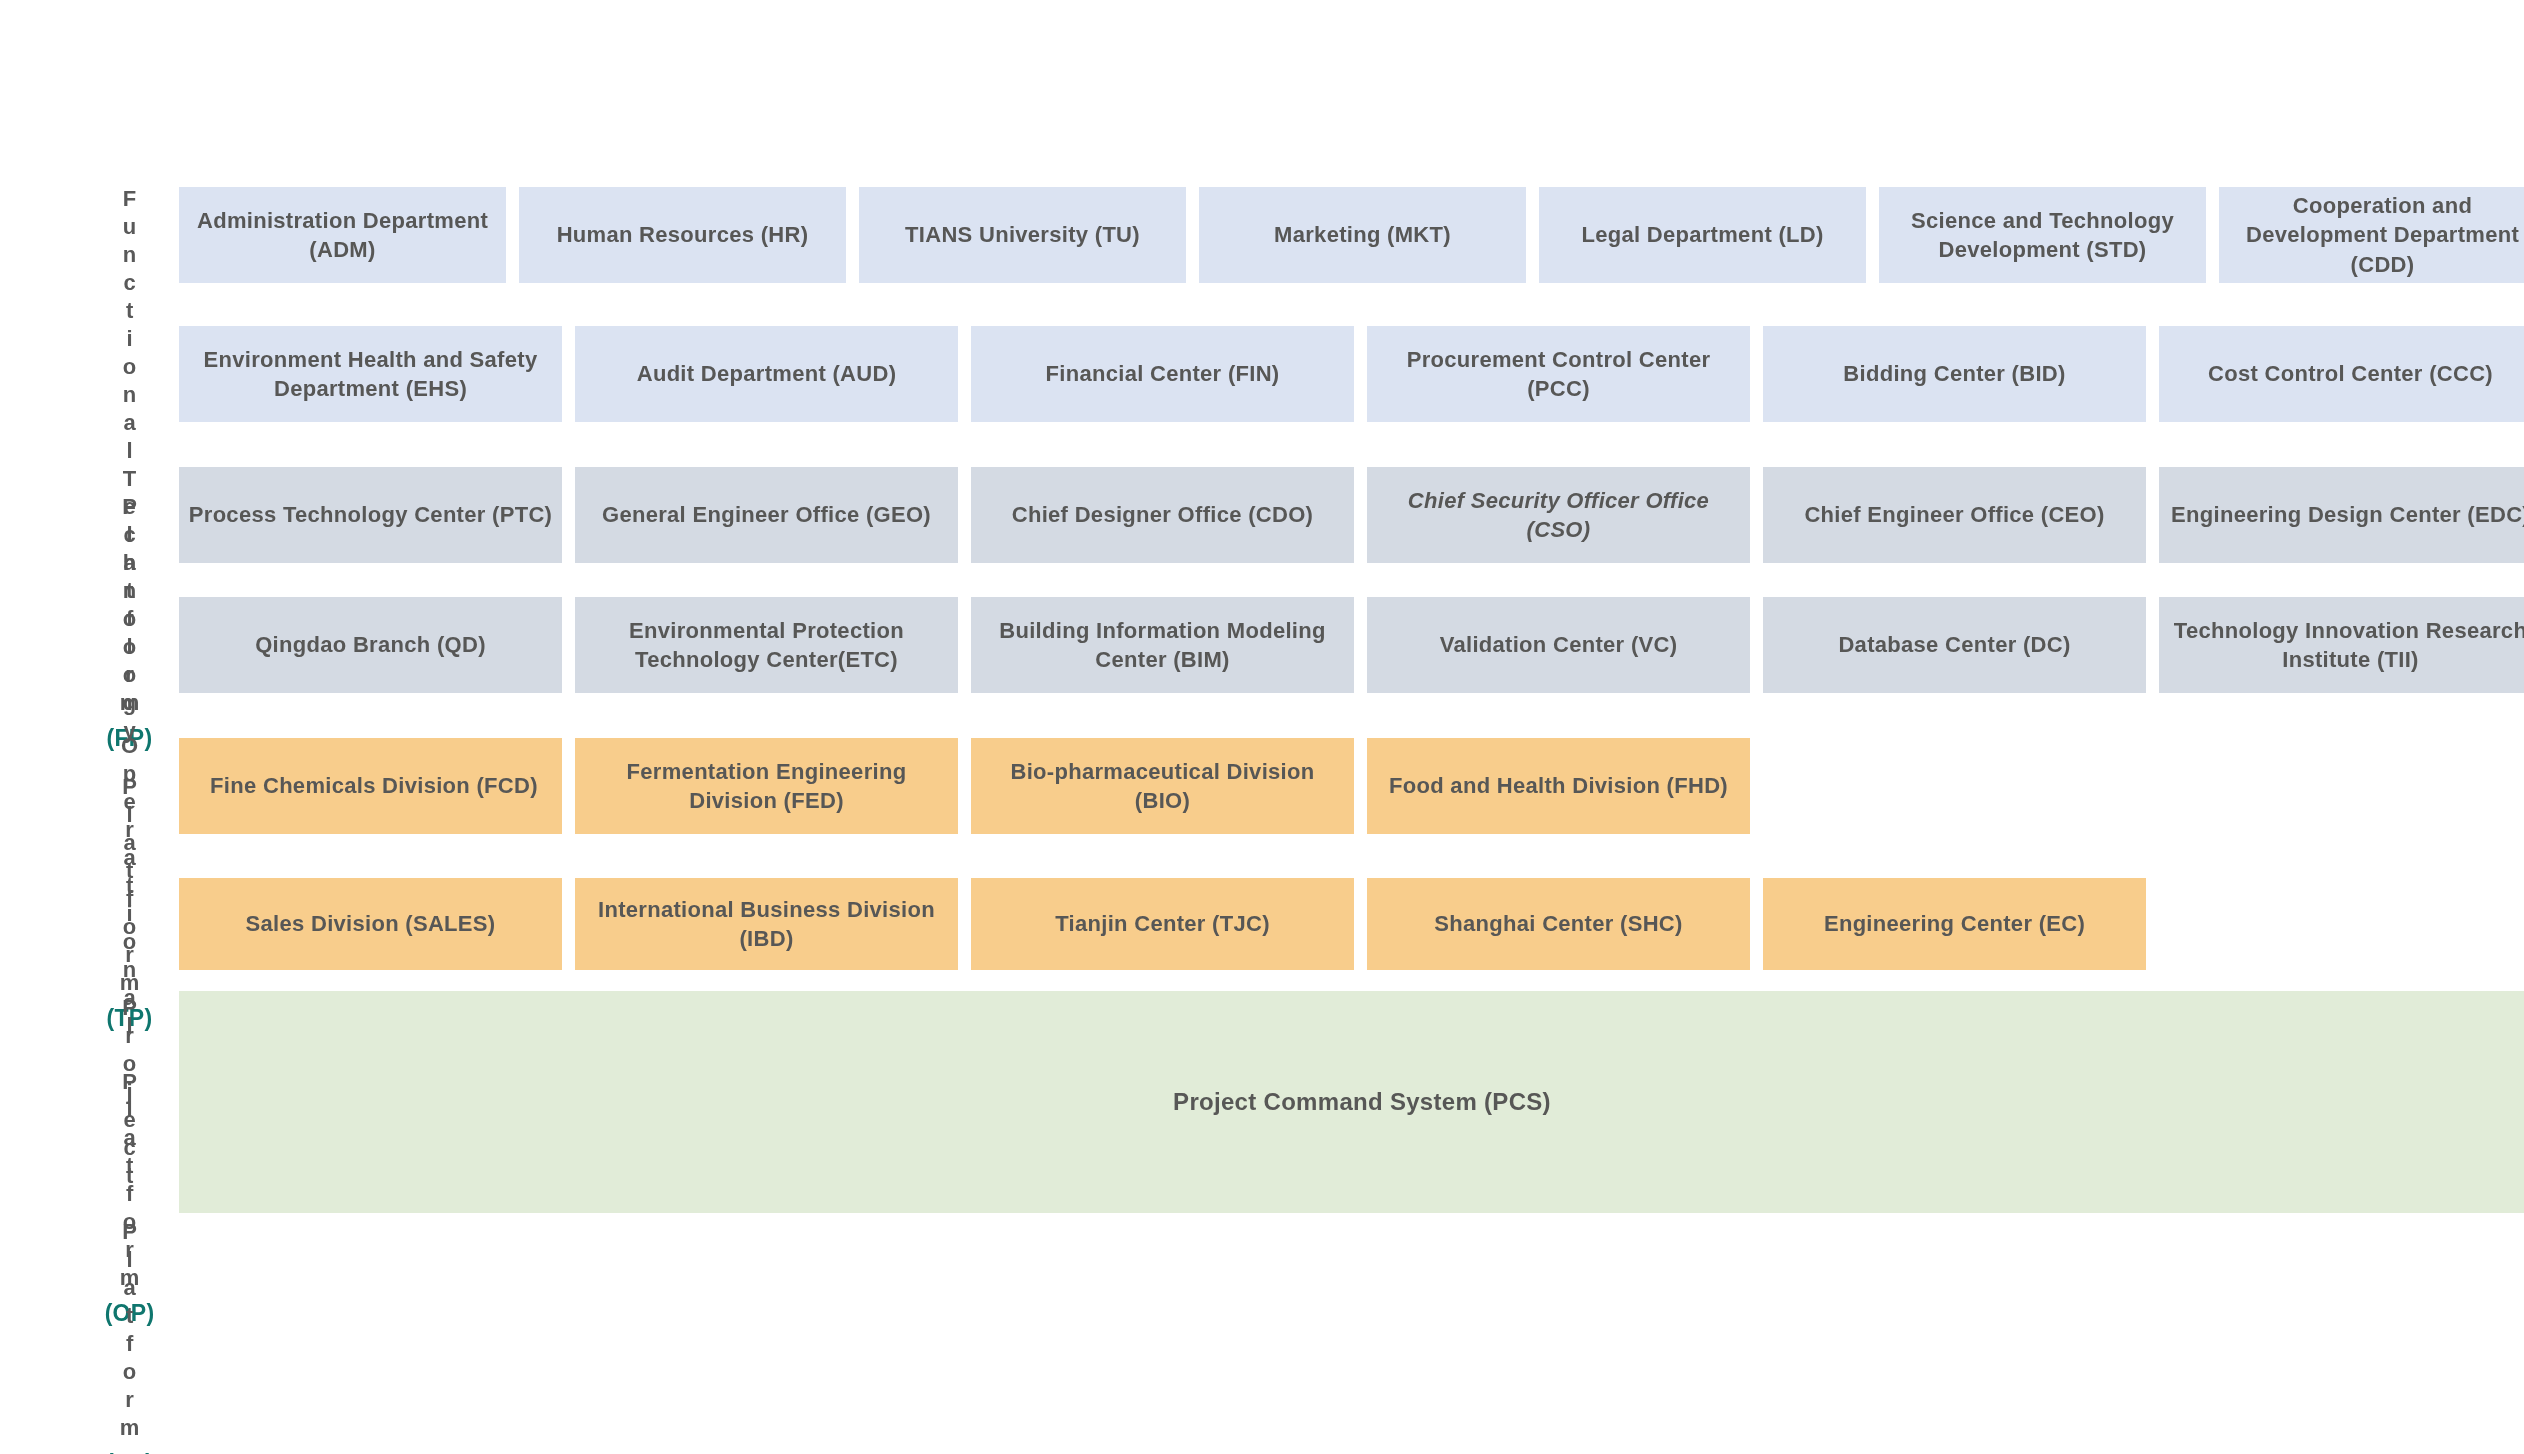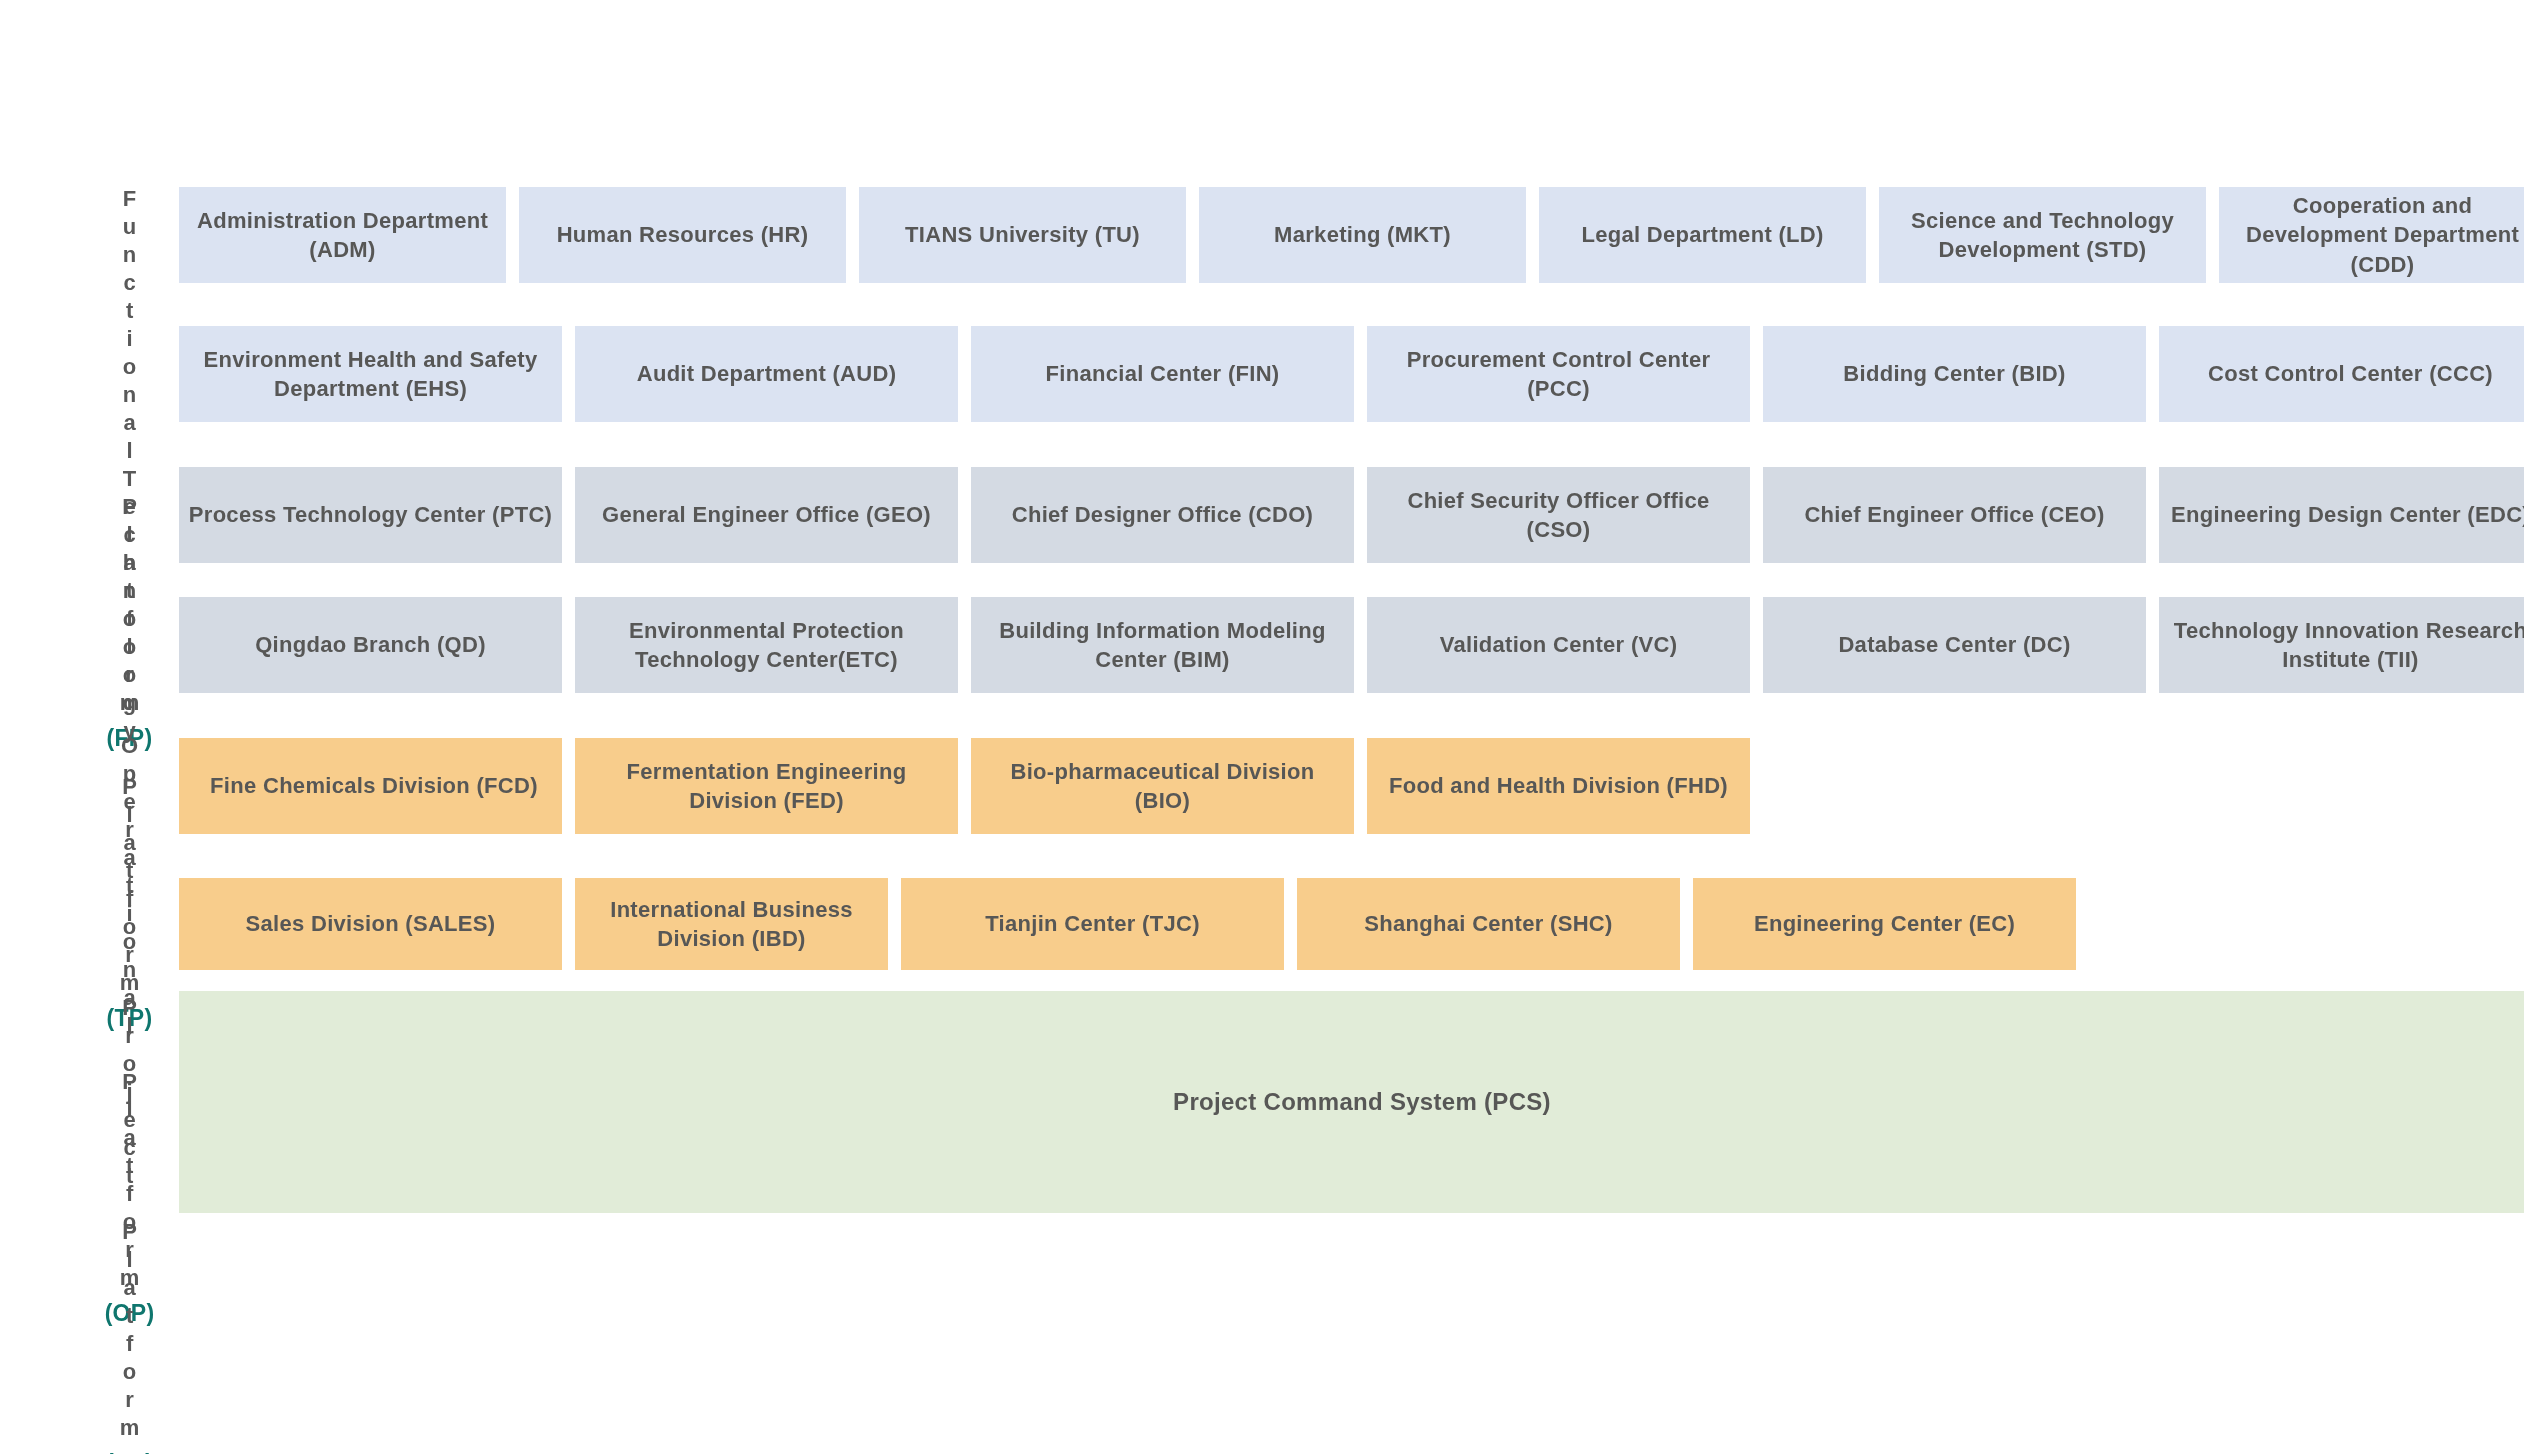--- a/index.html
+++ b/index.html
@@ -137,21 +137,21 @@
     <div class="box" style="width: 383px;">Financial Center (FIN)</div>
     <div class="box" style="width: 383px;">Procurement Control Center (PCC)</div>
     <div class="box" style="width: 383px;">Bidding Center (BID)</div>
     <div class="box" style="width: 383px;">Cost Control Center (CCC)</div>
   </div>
 
   <div class="row tp" id="row-tp-1" style="gap: 13px; width: 2366px;">
     <div class="box" style="width: 383px;">Process Technology Center (PTC)</div>
     <div class="box" style="width: 383px;">General Engineer Office (GEO)</div>
     <div class="box" style="width: 383px;">Chief Designer Office (CDO)</div>
-    <div class="box" style="width: 383px;">Chief Security Officer Office (CSO)</div>
+    <div class="box" style="width: 383px; font-style: italic;">Chief Security Officer Office (CSO)</div>
     <div class="box" style="width: 383px;">Chief Engineer Office (CEO)</div>
     <div class="box" style="width: 383px;">Engineering Design Center (EDC)</div>
   </div>
 
   <div class="row tp" id="row-tp-2" style="gap: 13px; width: 2366px;">
     <div class="box" style="width: 383px;">Qingdao Branch (QD)</div>
     <div class="box" style="width: 383px;">Environmental Protection Technology Center(ETC)</div>
     <div class="box" style="width: 383px;">Building Information Modeling Center (BIM)</div>
     <div class="box" style="width: 383px;">Validation Center (VC)</div>
     <div class="box" style="width: 383px;">Database Center (DC)</div>
@@ -160,21 +160,21 @@
 
   <div class="row op" id="row-op-1" style="gap: 13px; width: 2366px;">
     <div class="box" style="width: 383px; padding-left: 16px;">Fine Chemicals Division (FCD)</div>
     <div class="box" style="width: 383px;">Fermentation Engineering Division (FED)</div>
     <div class="box" style="width: 383px;">Bio-pharmaceutical Division (BIO)</div>
     <div class="box" style="width: 383px;">Food and Health Division (FHD)</div>
   </div>
 
   <div class="row op" id="row-op-2" style="gap: 13px; width: 2366px;">
     <div class="box" style="width: 383px;">Sales Division (SALES)</div>
-    <div class="box" style="width: 313px;">International Business Division (IBD)</div>
+    <div class="box" style="width: 383px;">International Business Division (IBD)</div>
     <div class="box" style="width: 383px;">Tianjin Center (TJC)</div>
     <div class="box" style="width: 383px;">Shanghai Center (SHC)</div>
     <div class="box" style="width: 383px;">Engineering Center (EC)</div>
   </div>
 
   <div class="row pp" id="row-pp-1" style="gap: 0px; width: 2366px;">
     <div class="box" style="width: 2366px;">Project Command System (PCS)</div>
   </div>
 
 </div>

